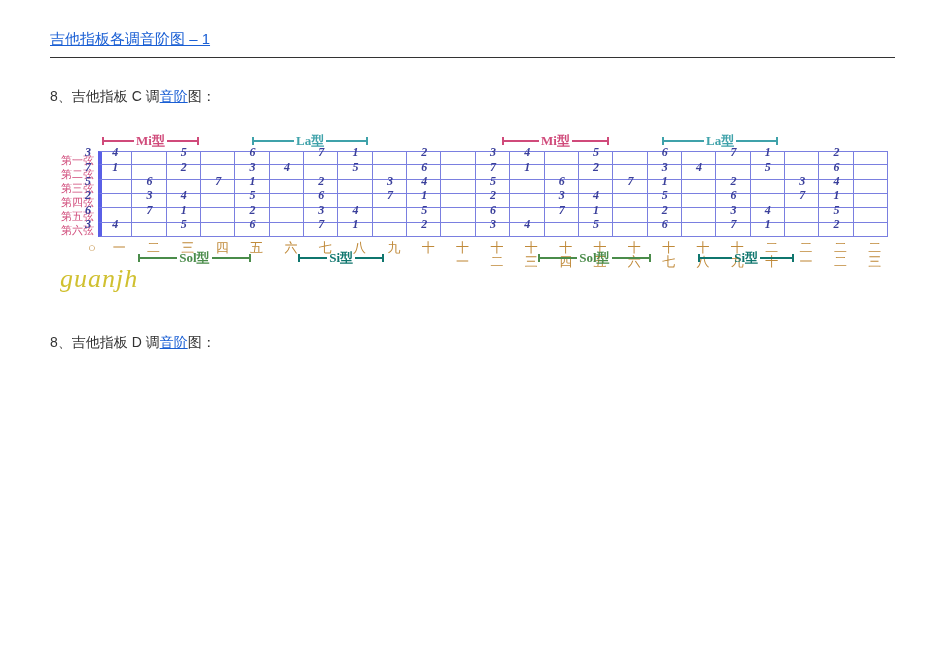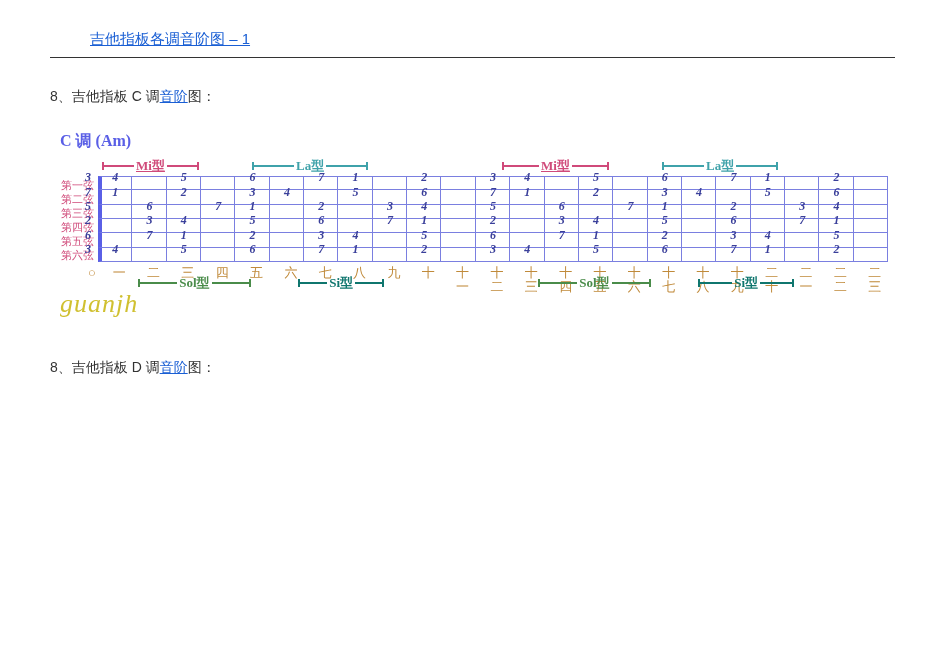--- a/index.html
+++ b/index.html
@@ -13,21 +13,20 @@
     }
     .title-wrap {
       border-bottom: 1px solid #333;
       padding-bottom: 8px;
       margin-bottom: 30px;
     }
     .title-link {
       color: #1a5fd4;
       text-decoration: underline;
       font-size: 15px;
-      margin-left: 40px;
     }
     .section-heading {
       font-size: 14px;
       margin: 20px 0 25px 0;
       color: #333;
     }
     .section-heading .scale-link {
       color: #1a5fd4;
       text-decoration: underline;
     }
@@ -55,21 +54,21 @@
     }
     .bracket {
       display: inline-flex;
       align-items: center;
       white-space: nowrap;
       font-family: "SimSun", serif;
       font-weight: bold;
     }
     .bracket .line { display:inline-block; height: 2px; vertical-align: middle; }
     .bracket .end  { display:inline-block; width: 2px; height: 8px; vertical-align: middle; }
-    .mi  { color: #d04a7a; text-decoration: underline; }
+    .mi  { color: #d04a7a; }
     .la  { color: #3fa2aa; }
     .sol { color: #4a8c4a; }
     .si  { color: #0f766e; }
 
     .board-row { display: flex; }
     .string-labels {
       width: 48px;
       display: flex;
       flex-direction: column;
       font-size: 11px;
@@ -141,21 +140,20 @@
 
 <div class="title-wrap">
   <a class="title-link" href="#">吉他指板各调音阶图 – 1</a>
 </div>
 
 <p class="section-heading">
   <span>8、吉他指板 C 调</span><a href="#" class="scale-link">音阶</a><span>图：</span>
 </p>
 
 <div class="diagram-wrap">
-  <div class="key-label">C 调 (Am)</div>
 
   <div class="top-brackets" id="top-brackets">
       <span class="bracket mi" style="position: absolute; left: 52px;">
         <span class="end" style="background:currentColor"></span>
         <span class="line" style="width:30px;background:currentColor"></span>
         <span style="padding:0 2px">Mi型</span>
         <span class="line" style="width:30px;background:currentColor"></span>
         <span class="end" style="background:currentColor"></span>
       </span>
       <span class="bracket la" style="position: absolute; left: 202px;">

